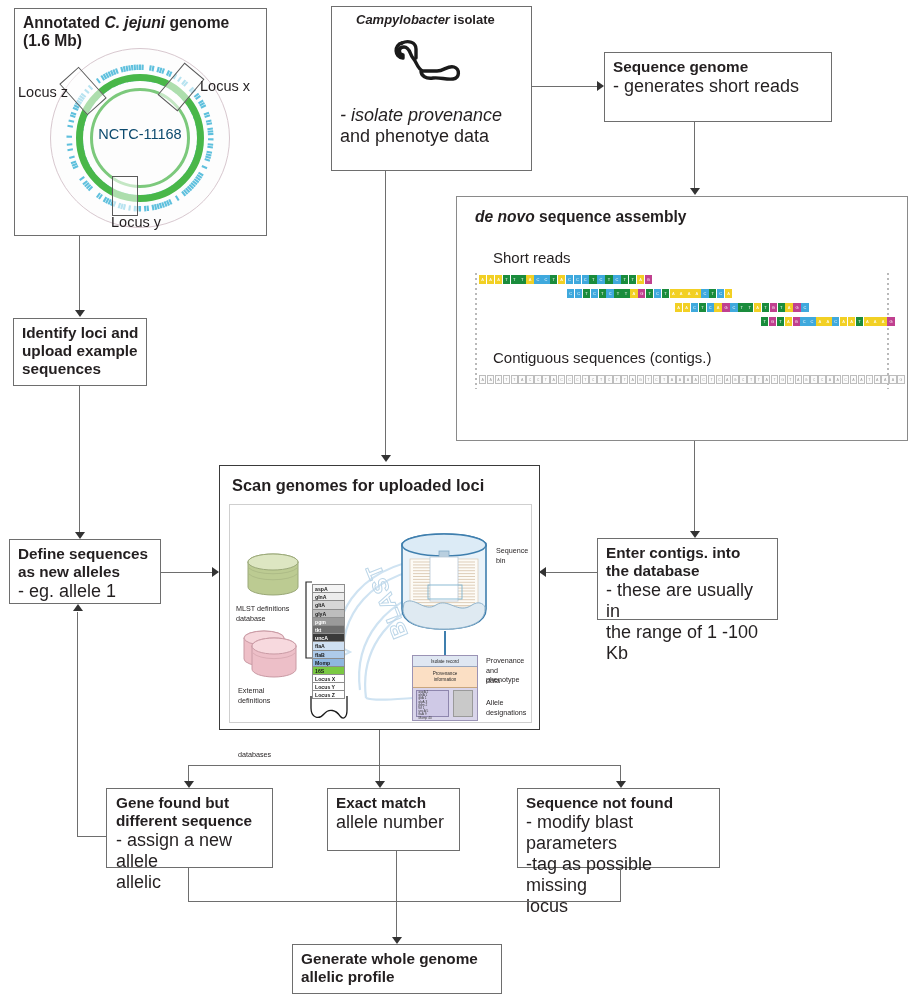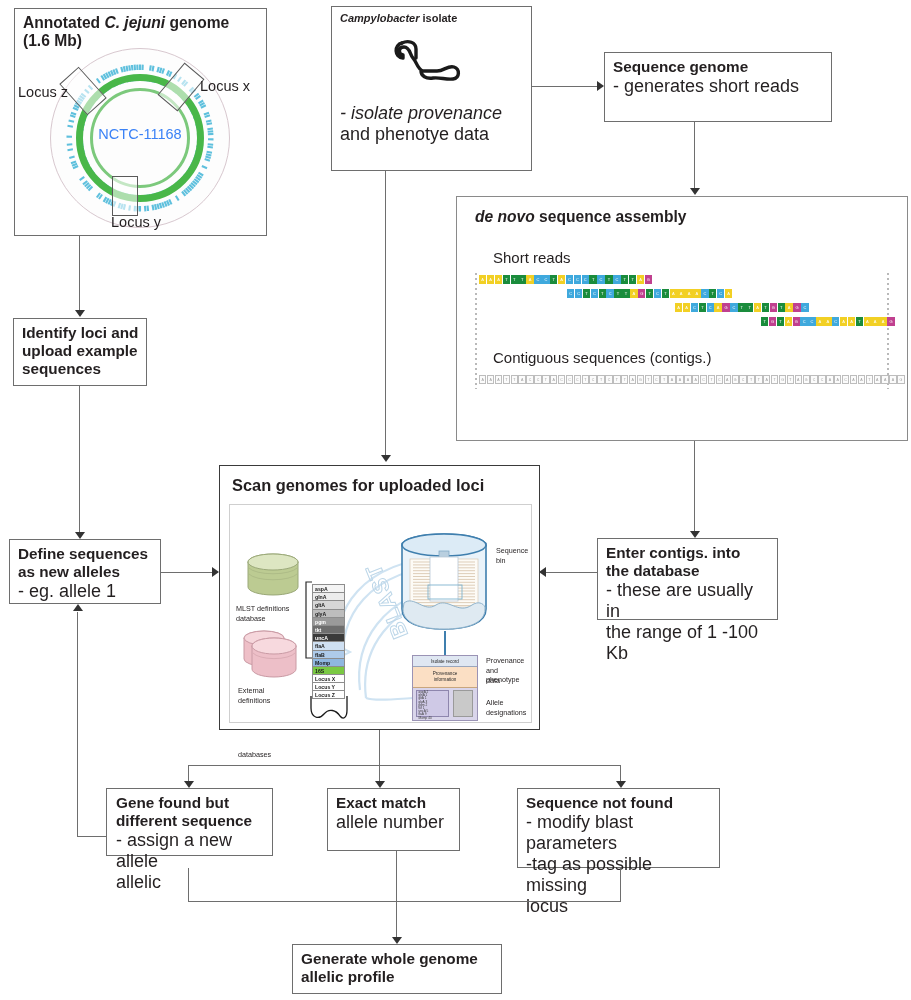--- a/index.html
+++ b/index.html
@@ -31,21 +31,21 @@
            border-bottom:7px solid #333; }
 
   
   #genomeWrap { position:absolute; left:50px; top:48px; width:180px; height:180px; }
   .gcirc { position:absolute; border-radius:50%; }
   .ring-outer { inset:0; border:1px solid #d8c8cf; background:#fdfdfd; }
   .ring-tick { inset:8px; border-radius:50%; }
   .ring-green { inset:26px; border:7px solid #49b749; border-radius:50%; }
   .ring-green2 { inset:40px; border:3px solid #7cc97c; border-radius:50%; }
   #gname { position:absolute; left:0; right:0; top:78px; text-align:center;
-           font-size:14.5px; color:#3b82f6; }
+           font-size:14.5px; color:#0c4a6e; }
   .locusbox { position:absolute; border:1.3px solid #5a5a5a; background:rgba(255,255,255,0.55); }
   .lbl { position:absolute; font-size:14.5px; color:#231f20; white-space:nowrap; }
 
   
   #bact { position:absolute; left:390px; top:33px; width:78px; height:58px; }
 
   
   #denovo { position:absolute; left:456px; top:196px; width:452px; height:245px;
             border:1.4px solid #8a8a8a; background:#fff; }
   #denovo .hd { position:absolute; left:18px; top:11px; font-size:15.6px; font-weight:bold; }
@@ -352,21 +352,21 @@
 
     <div class="locusbox" style="left:118px; top:18px; width:26px; height:42px; transform:rotate(40deg);"></div>
     <div class="locusbox" style="left:20px; top:22px; width:26px; height:42px; transform:rotate(-42deg);"></div>
     <div class="locusbox" style="left:62px; top:128px; width:26px; height:40px;"></div>
   </div>
   <div class="lbl" style="left:200px; top:78px;">Locus x</div>
   <div class="lbl" style="left:18px; top:84px;">Locus z</div>
   <div class="lbl" style="left:111px; top:214px;">Locus y</div>
 
   <div class="box" style="left:331px; top:6px; width:201px; height:165px;">
-    <span class="ttl" style="font-size:11px;">
+    <span class="ttl" style="font-size:13px;margin-left:16px;">
       <i>Campylobacter</i><span> isolate</span>
     </span>
     <span class="sub" style="margin-top:78px;font-style:italic;">- isolate provenance</span>
     <span class="sub">and phenotye data</span>
   </div>
   <svg id="bact" viewBox="0 0 78 58">
     <path d="M12,10 C4,12 4,24 13,25 L13,22 C8,21 8,14 14,14 C20,14 20,22 23,25
              C27,29 27,36 33,38 L47,38 C54,38 58,32 64,34 C70,36 70,45 63,46
              C56,47 50,44 43,45 C36,46 31,43 31,38" fill="none" stroke="#1a1a1a" stroke-width="3.4" stroke-linecap="round" stroke-linejoin="round"></path>
     <path d="M12,10 C18,7 26,9 26,16 L26,25" fill="none" stroke="#1a1a1a" stroke-width="3.4" stroke-linecap="round"></path>
@@ -709,21 +709,21 @@
 
   <div class="ln lnv" style="left:379px; top:730px; height:36px;"></div>
   <div class="ln lnh" style="left:188px; top:765px; width:432px;"></div>
   <div class="ln lnv" style="left:188px; top:765px; height:18px;"></div>
   <div class="ln lnv" style="left:379px; top:765px; height:18px;"></div>
   <div class="ln lnv" style="left:620px; top:765px; height:18px;"></div>
   <div class="arw arw-d" style="left:184px; top:781px;"></div>
   <div class="arw arw-d" style="left:375px; top:781px;"></div>
   <div class="arw arw-d" style="left:616px; top:781px;"></div>
 
-  <div class="box" style="left:106px; top:788px; width:167px; height:68px;padding-left:9px;">
+  <div class="box" style="left:106px; top:788px; width:167px; height:80px;padding-left:9px;">
     <span class="ttl">Gene found but</span>
     <span class="ttl">different sequence</span>
     <span class="sub">- assign a new allele</span>
     <span class="sub">allelic</span>
   </div>
 
   <div class="box" style="left:327px; top:788px; width:133px; height:63px;">
     <span class="ttl">Exact match</span>
     <span class="sub">allele number</span>
   </div>

